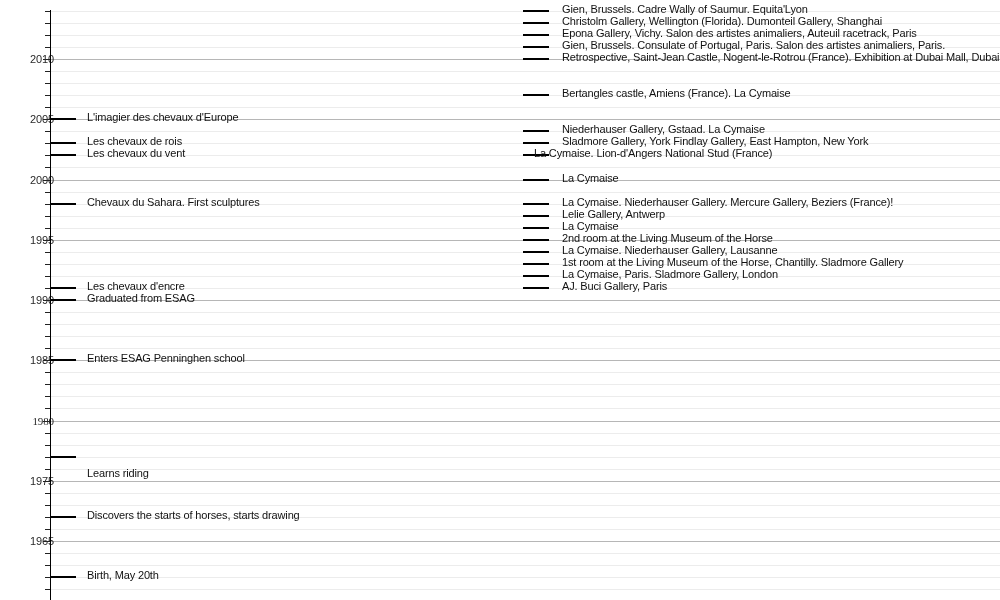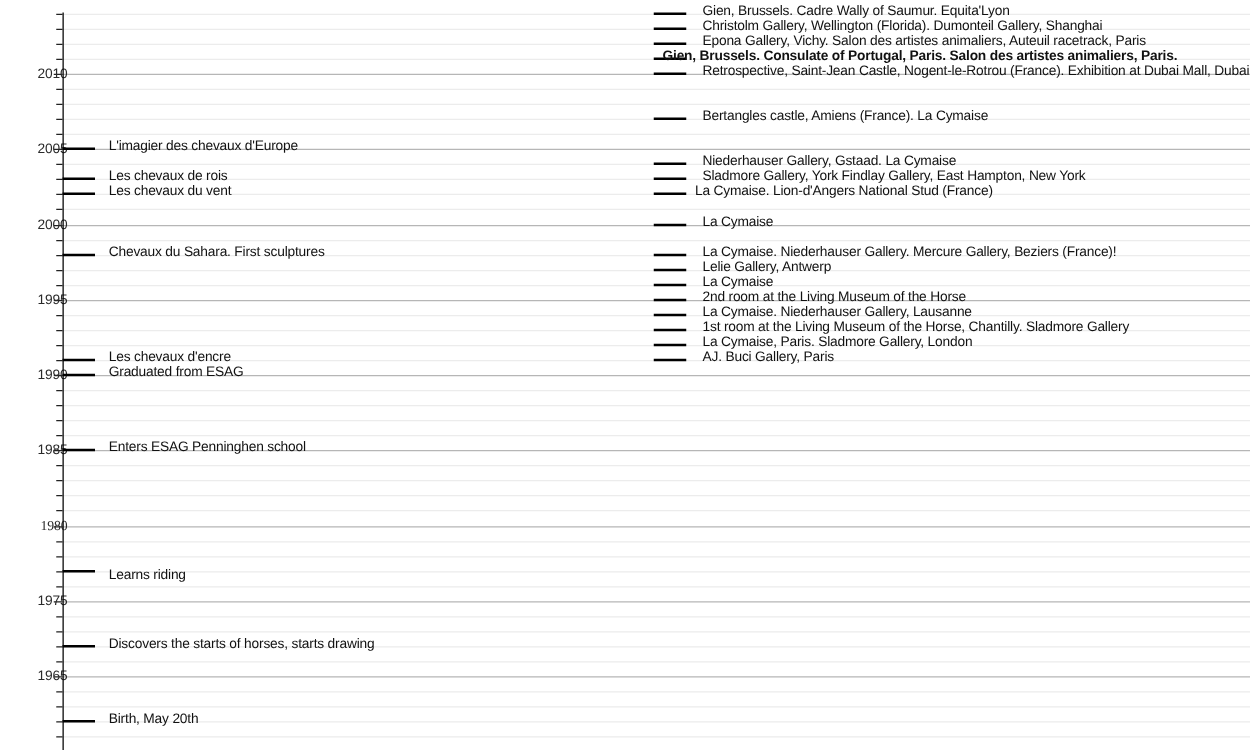--- a/index.html
+++ b/index.html
@@ -142,45 +142,45 @@
       <div class="ev-label" style="top: 147px; left: 87px; color: rgb(17, 17, 17);">Les chevaux du vent</div>
       <div class="ev-marker" style="top: 203px; left: 50px; width: 26px; background: rgb(0, 0, 0);"></div>
       <div class="ev-label" style="top: 196px; left: 87px; color: rgb(17, 17, 17);">Chevaux du Sahara. First sculptures</div>
       <div class="ev-marker" style="top: 287px; left: 50px; width: 26px; background: rgb(0, 0, 0);"></div>
       <div class="ev-label" style="top: 280px; left: 87px; color: rgb(17, 17, 17);">Les chevaux d'encre</div>
       <div class="ev-marker" style="top: 299px; left: 50px; width: 26px; background: rgb(0, 0, 0);"></div>
       <div class="ev-label" style="top: 292px; left: 87px; color: rgb(17, 17, 17);">Graduated from ESAG</div>
       <div class="ev-marker" style="top: 359px; left: 50px; width: 26px; background: rgb(0, 0, 0);"></div>
       <div class="ev-label" style="top: 352px; left: 87px; color: rgb(17, 17, 17);">Enters ESAG Penninghen school</div>
       <div class="ev-marker" style="top: 456px; left: 50px; width: 26px; background: rgb(0, 0, 0);"></div>
-      <div class="ev-label" style="top: 454px; left: 87px; color: rgb(17, 17, 17); text-align: center;">Learns riding</div>
+      <div class="ev-label" style="top: 467px; left: 87px; color: rgb(17, 17, 17); text-align: center;">Learns riding</div>
       <div class="ev-marker" style="top: 516px; left: 50px; width: 26px; background: rgb(0, 0, 0);"></div>
       <div class="ev-label" style="top: 509px; left: 87px; color: rgb(17, 17, 17);">Discovers the starts of horses, starts drawing</div>
       <div class="ev-marker" style="top: 576px; left: 50px; width: 26px; background: rgb(0, 0, 0);"></div>
       <div class="ev-label" style="top: 569px; left: 87px; color: rgb(17, 17, 17);">Birth, May 20th</div>
     </div>
   <div id="events-right">
       <div class="ev-marker" style="top: 10px; left: 523px; width: 26px; background: rgb(0, 0, 0);"></div>
       <div class="ev-label" style="top: 3px; left: 562px; color: rgb(17, 17, 17);">Gien, Brussels. Cadre Wally of Saumur. Equita'Lyon</div>
       <div class="ev-marker" style="top: 22px; left: 523px; width: 26px; background: rgb(0, 0, 0);"></div>
       <div class="ev-label" style="top: 15px; left: 562px; color: rgb(17, 17, 17);">Christolm Gallery, Wellington (Florida). Dumonteil Gallery, Shanghai</div>
       <div class="ev-marker" style="top: 34px; left: 523px; width: 26px; background: rgb(0, 0, 0);"></div>
       <div class="ev-label" style="top: 27px; left: 562px; color: rgb(17, 17, 17);">Epona Gallery, Vichy. Salon des artistes animaliers, Auteuil racetrack, Paris</div>
       <div class="ev-marker" style="top: 46px; left: 523px; width: 26px; background: rgb(0, 0, 0);"></div>
-      <div class="ev-label" style="top: 39px; left: 530px; color: rgb(17, 17, 17); font-weight: bold;">Gien, Brussels. Consulate of Portugal, Paris. Salon des artistes animaliers, Paris.</div>
+      <div class="ev-label" style="top: 39px; left: 562px; color: rgb(17, 17, 17);">Gien, Brussels. Consulate of Portugal, Paris. Salon des artistes animaliers, Paris.</div>
       <div class="ev-marker" style="top: 58px; left: 523px; width: 26px; background: rgb(0, 0, 0);"></div>
       <div class="ev-label" style="top: 51px; left: 562px; color: rgb(17, 17, 17);">Retrospective, Saint-Jean Castle, Nogent-le-Rotrou (France). Exhibition at Dubai Mall, Dubai.</div>
       <div class="ev-marker" style="top: 94px; left: 523px; width: 26px; background: rgb(0, 0, 0);"></div>
       <div class="ev-label" style="top: 87px; left: 562px; color: rgb(17, 17, 17);">Bertangles castle, Amiens (France). La Cymaise</div>
       <div class="ev-marker" style="top: 130px; left: 523px; width: 26px; background: rgb(0, 0, 0);"></div>
       <div class="ev-label" style="top: 123px; left: 562px; color: rgb(17, 17, 17);">Niederhauser Gallery, Gstaad. La Cymaise</div>
       <div class="ev-marker" style="top: 142px; left: 523px; width: 26px; background: rgb(0, 0, 0);"></div>
       <div class="ev-label" style="top: 135px; left: 562px; color: rgb(17, 17, 17);">Sladmore Gallery, York Findlay Gallery, East Hampton, New York</div>
       <div class="ev-marker" style="top: 154px; left: 523px; width: 26px; background: rgb(0, 0, 0);"></div>
-      <div class="ev-label" style="top: 147px; left: 556px; color: rgb(17, 17, 17);">La Cymaise. Lion-d'Angers National Stud (France)</div>
+      <div class="ev-label" style="top: 147px; left: 534px; color: rgb(17, 17, 17);">La Cymaise. Lion-d'Angers National Stud (France)</div>
       <div class="ev-marker" style="top: 179px; left: 523px; width: 26px; background: rgb(0, 0, 0);"></div>
       <div class="ev-label" style="top: 172px; left: 562px; color: rgb(17, 17, 17);">La Cymaise</div>
       <div class="ev-marker" style="top: 203px; left: 523px; width: 26px; background: rgb(0, 0, 0);"></div>
       <div class="ev-label" style="top: 196px; left: 562px; color: rgb(17, 17, 17);">La Cymaise. Niederhauser Gallery. Mercure Gallery, Beziers (France)!</div>
       <div class="ev-marker" style="top: 215px; left: 523px; width: 26px; background: rgb(0, 0, 0);"></div>
       <div class="ev-label" style="top: 208px; left: 562px; color: rgb(17, 17, 17);">Lelie Gallery, Antwerp</div>
       <div class="ev-marker" style="top: 227px; left: 523px; width: 26px; background: rgb(0, 0, 0);"></div>
       <div class="ev-label" style="top: 220px; left: 562px; color: rgb(17, 17, 17);">La Cymaise</div>
       <div class="ev-marker" style="top: 239px; left: 523px; width: 26px; background: rgb(0, 0, 0);"></div>
       <div class="ev-label" style="top: 232px; left: 562px; color: rgb(17, 17, 17);">2nd room at the Living Museum of the Horse</div>

